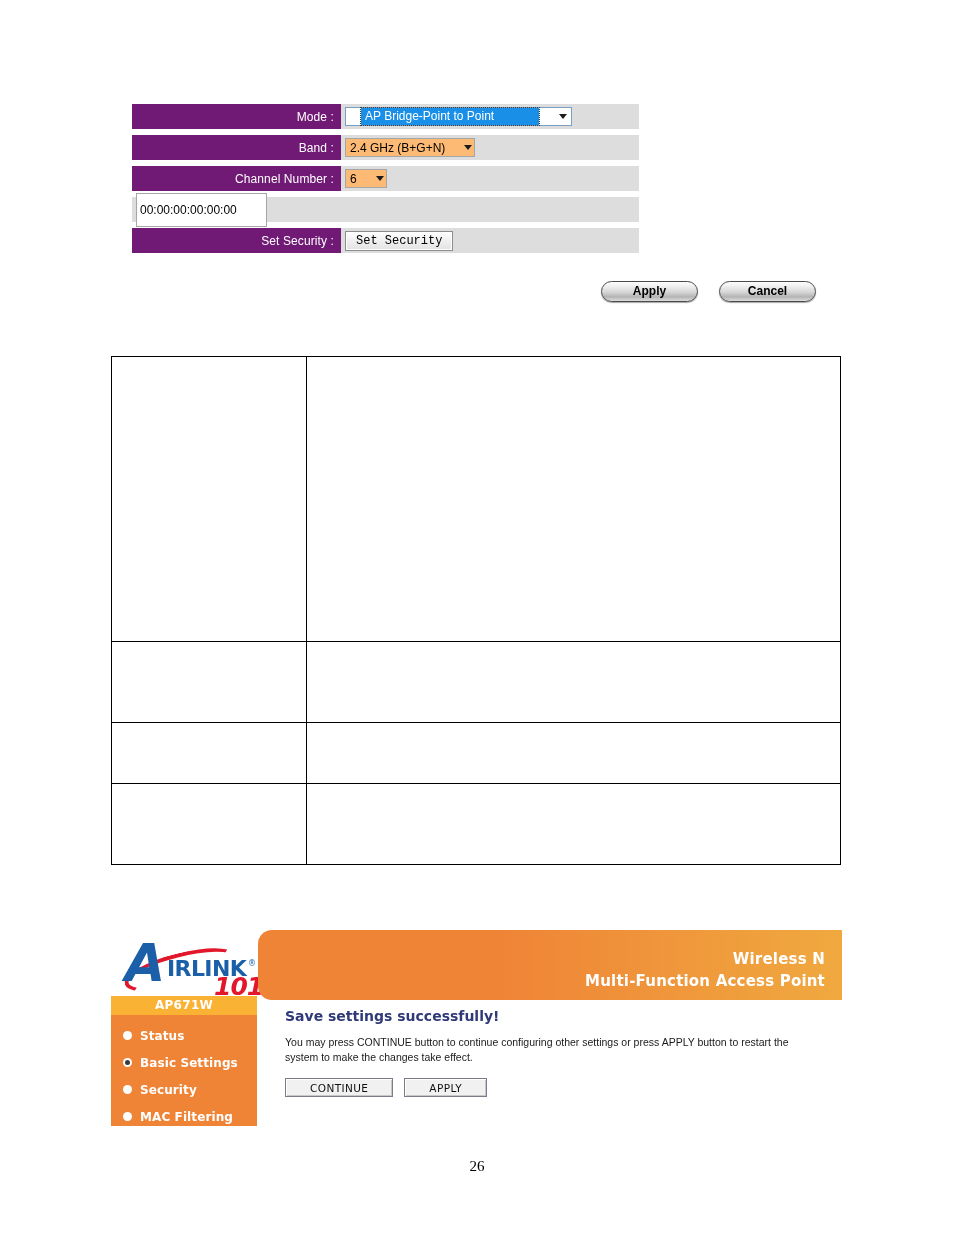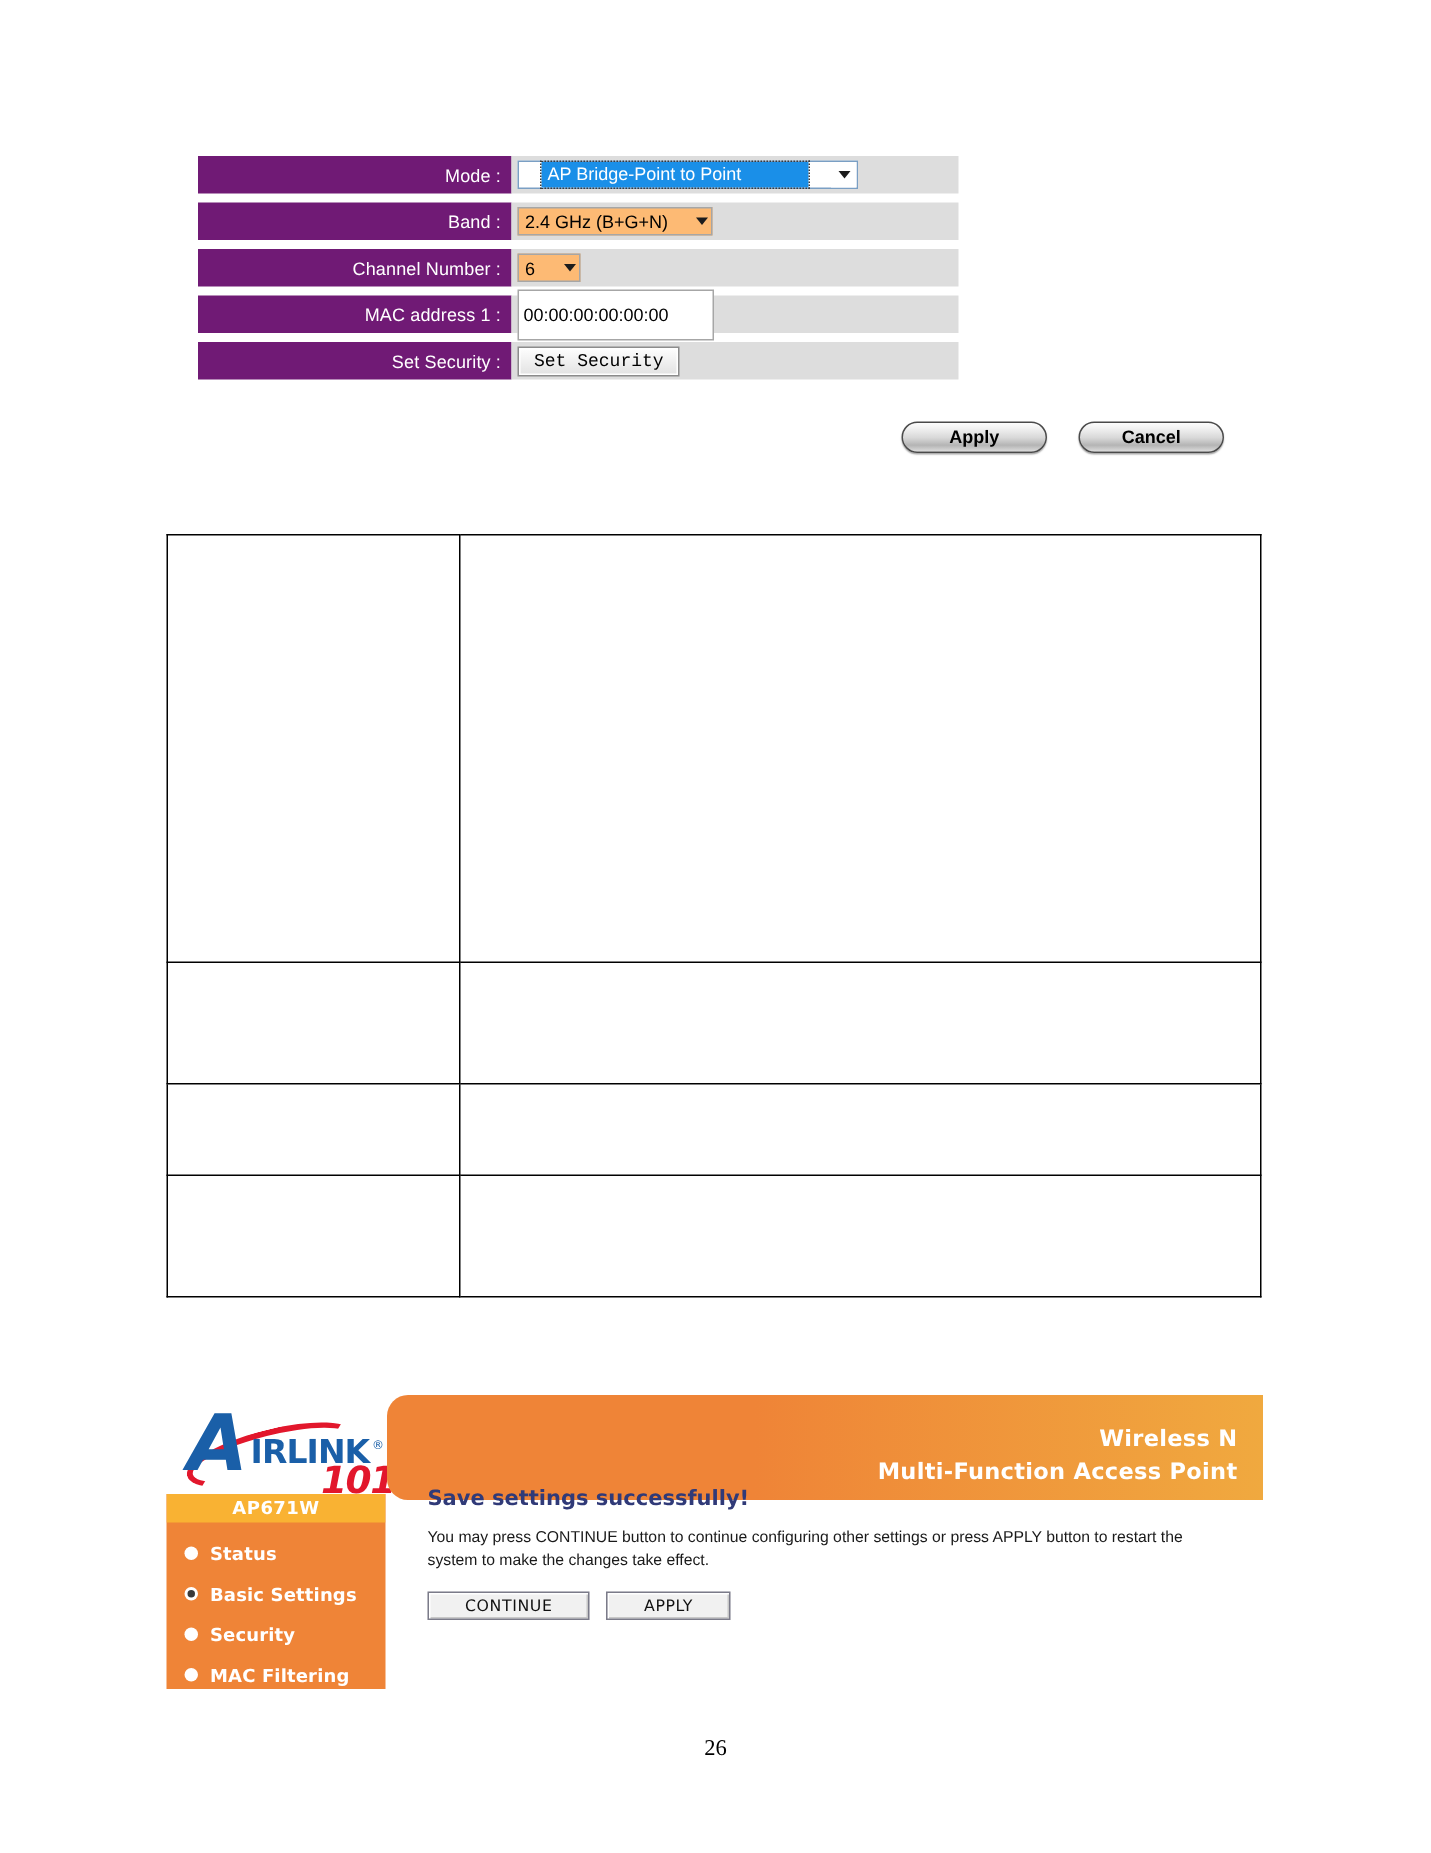--- a/index.html
+++ b/index.html
@@ -322,21 +322,21 @@
     left: 2px; top: 2px;
     width: 5px; height: 5px;
     border-radius: 50%;
     background: #3a3a3a;
   }
 
   
   #ui-content {
     position: absolute;
     left: 174px;
-    top: 61px;
+    top: 78px;
     width: 556px;
   }
   #ui-content .save-title {
     font-family: "DejaVu Sans", sans-serif;
     font-size: 14px;
     font-weight: bold;
     color: #303a78;
     margin: 0 0 11px 0;
   }
   #ui-content .save-desc {
@@ -406,21 +406,20 @@
     <div class="form-label">Channel Number :</div>
     <div class="form-value">
       <span class="sel-plain" style="min-width:38px;">
         <span class="sel-text">6</span>
         <span class="caret"></span>
       </span>
     </div>
   </div>
 
   <div class="form-row">
-    <div class="form-label">MAC address 1 :</div>
     <div class="form-value">
       <input class="txt-input" type="text" value="00:00:00:00:00:00" style="">
     </div>
   </div>
 
   <div class="form-row">
     <div class="form-label">Set Security :</div>
     <div class="form-value">
       <button class="btn-3d">Set Security</button>
     </div>

